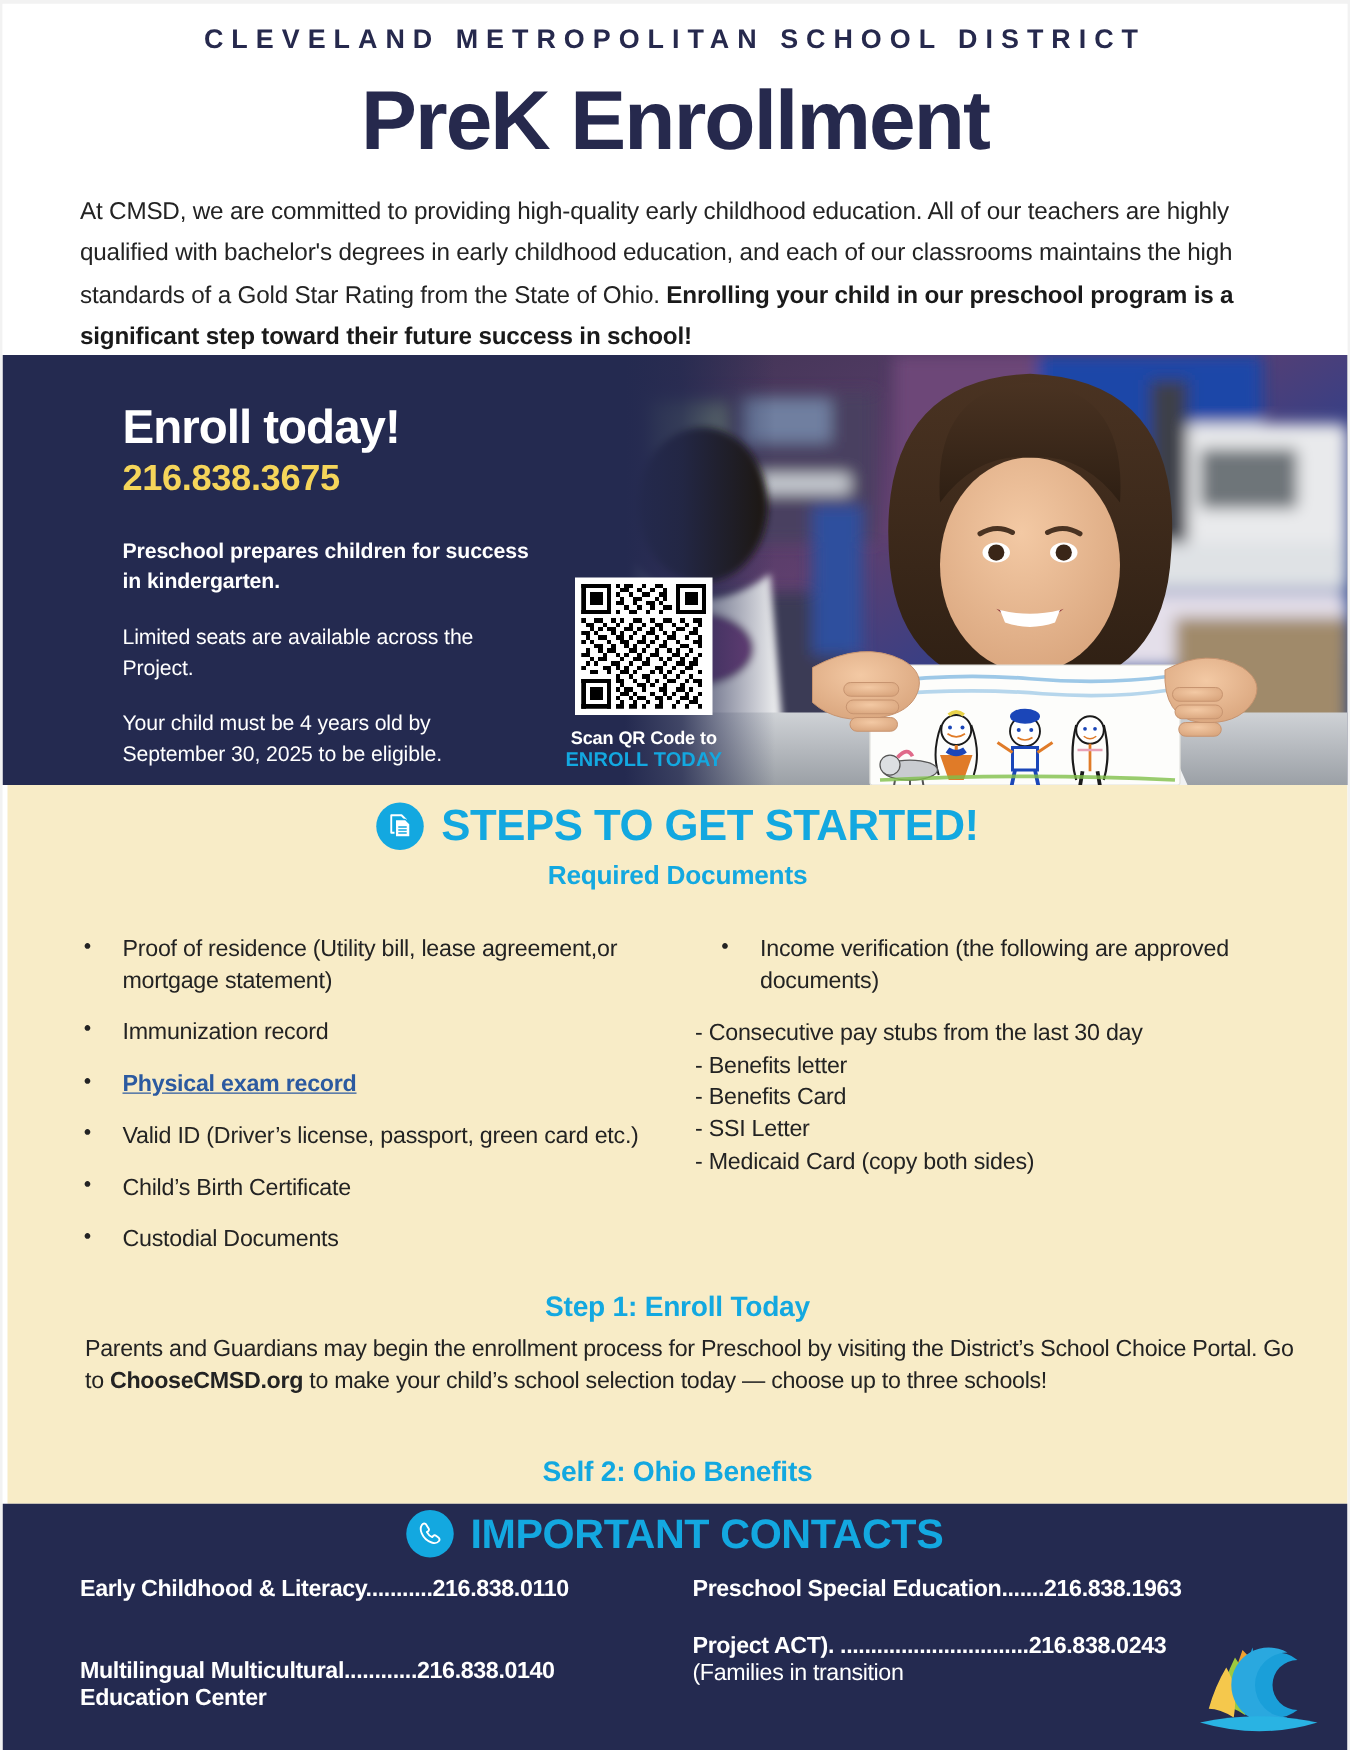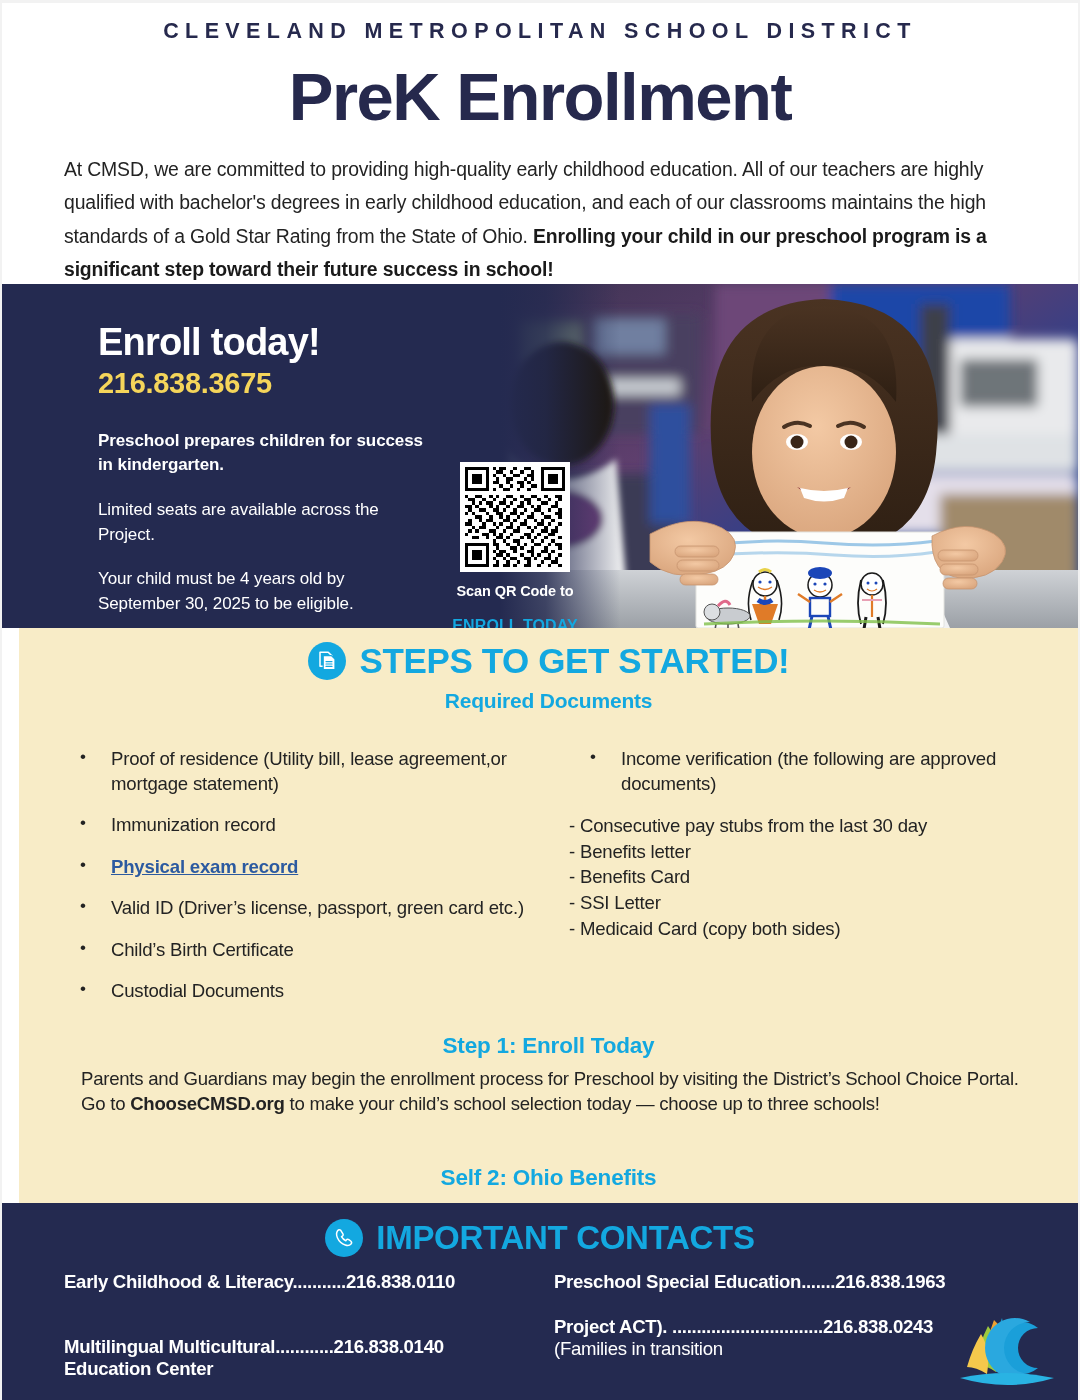--- a/index.html
+++ b/index.html
@@ -129,27 +129,27 @@
     box-sizing: content-box;
     margin: 0 auto;
     display: block;
   }
   .qr-cap1 {
     color: #ffffff; font-size: 14.5px; font-weight: 700;
     margin-top: 11px; letter-spacing: -0.1px;
   }
   .qr-cap2 {
     color: #13a8e0; font-size: 16px; font-weight: 700;
-    margin-top: 18px; letter-spacing: 0.1px;
+    margin-top: 1px; letter-spacing: 0.1px;
   }
 
   
   .main {
     position: absolute;
-    left: 17px; top: 625px; right: 0;
+    left: 4px; top: 625px; right: 0;
     height: 575px;
     background: #f8ecc7;
   }
   .steps-head {
     display: flex;
     align-items: center;
     justify-content: center;
     gap: 14px;
     padding-top: 13px;
   }
@@ -238,21 +238,21 @@
     position: absolute;
     left: 0; top: 1200px; right: 0; bottom: 0;
     background: #242a50;
     overflow: hidden;
   }
   .contacts-head {
     display: flex;
     align-items: center;
     justify-content: center;
     gap: 13px;
-    padding-top: 16px;
+    padding-top: 5px;
   }
   .contacts-head h2 {
     margin: 0;
     color: #13a8e0;
     font-size: 33px;
     font-weight: 800;
     letter-spacing: -0.3px;
   }
   .contact-cols {
     display: flex;

